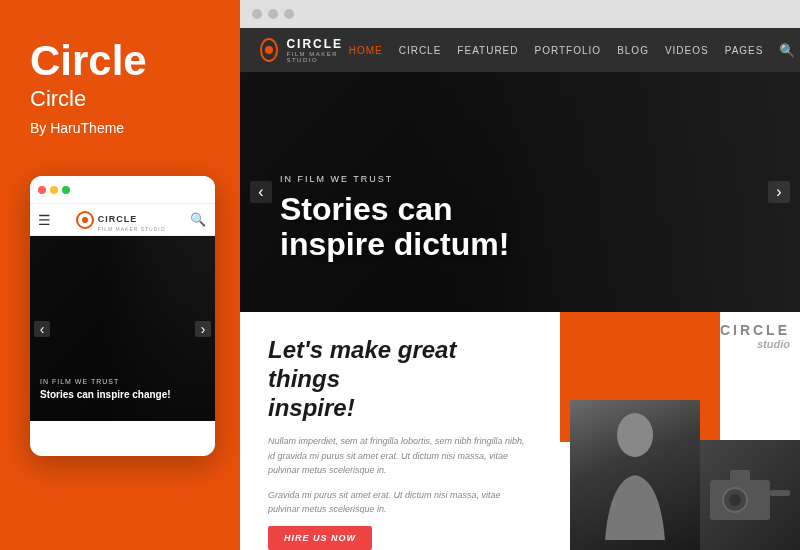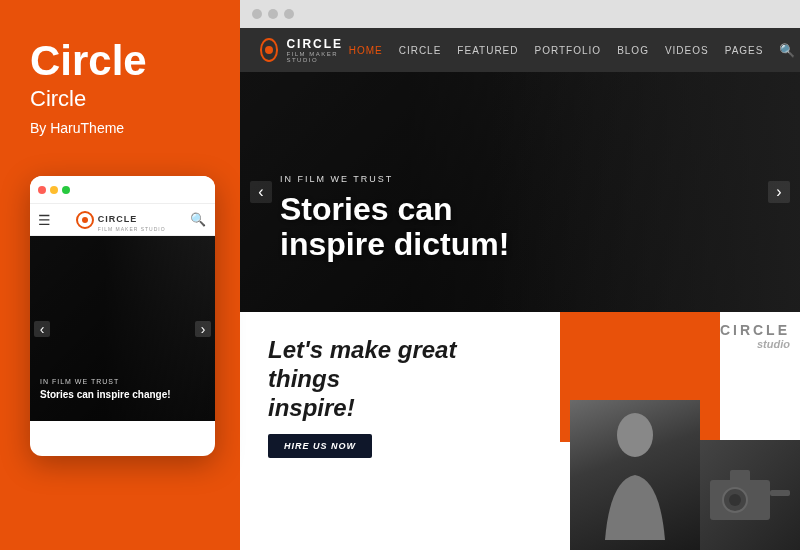--- a/index.html
+++ b/index.html
@@ -362,21 +362,21 @@
       margin-bottom: 12px;
     }
     .desktop-bottom-text {
       font-size: 9px;
       color: #888;
       line-height: 1.6;
       margin-bottom: 10px;
     }
     .desktop-hire-btn {
       display: inline-block;
-      background: #0f172a;
+      background: #ef4444;
       color: #fff;
       font-size: 9px;
       font-weight: 700;
       padding: 7px 16px;
       border-radius: 2px;
       cursor: pointer;
       text-transform: uppercase;
       letter-spacing: 1px;
       text-align: right;
     }
@@ -526,20 +526,22 @@
       <div class="desktop-next">›</div>
     </div>
 
     <div class="desktop-bottom">
 
       <div class="desktop-bottom-left">
         <div class="desktop-bottom-heading">
           <span>Let's make great things</span><br>
           <span>inspire!</span>
         </div>
+        <p class="desktop-bottom-text">Nullam imperdiet, sem at fringilla lobortis, sem nibh fringilla nibh, id gravida mi purus sit amet erat. Ut dictum nisi massa, vitae pulvinar metus scelerisque in.</p>
+        <p class="desktop-bottom-text">Gravida mi purus sit amet erat. Ut dictum nisi massa, vitae pulvinar metus scelerisque in.</p>
         <div class="desktop-hire-btn">Hire Us Now</div>
       </div>
 
       <div class="desktop-bottom-right">
         <div class="orange-rect"></div>
         <div class="circle-studio-text">
           <div class="circle-studio-title">CIRCLE</div>
           <div class="circle-studio-sub">studio</div>
         </div>
         <div class="person-photo">

